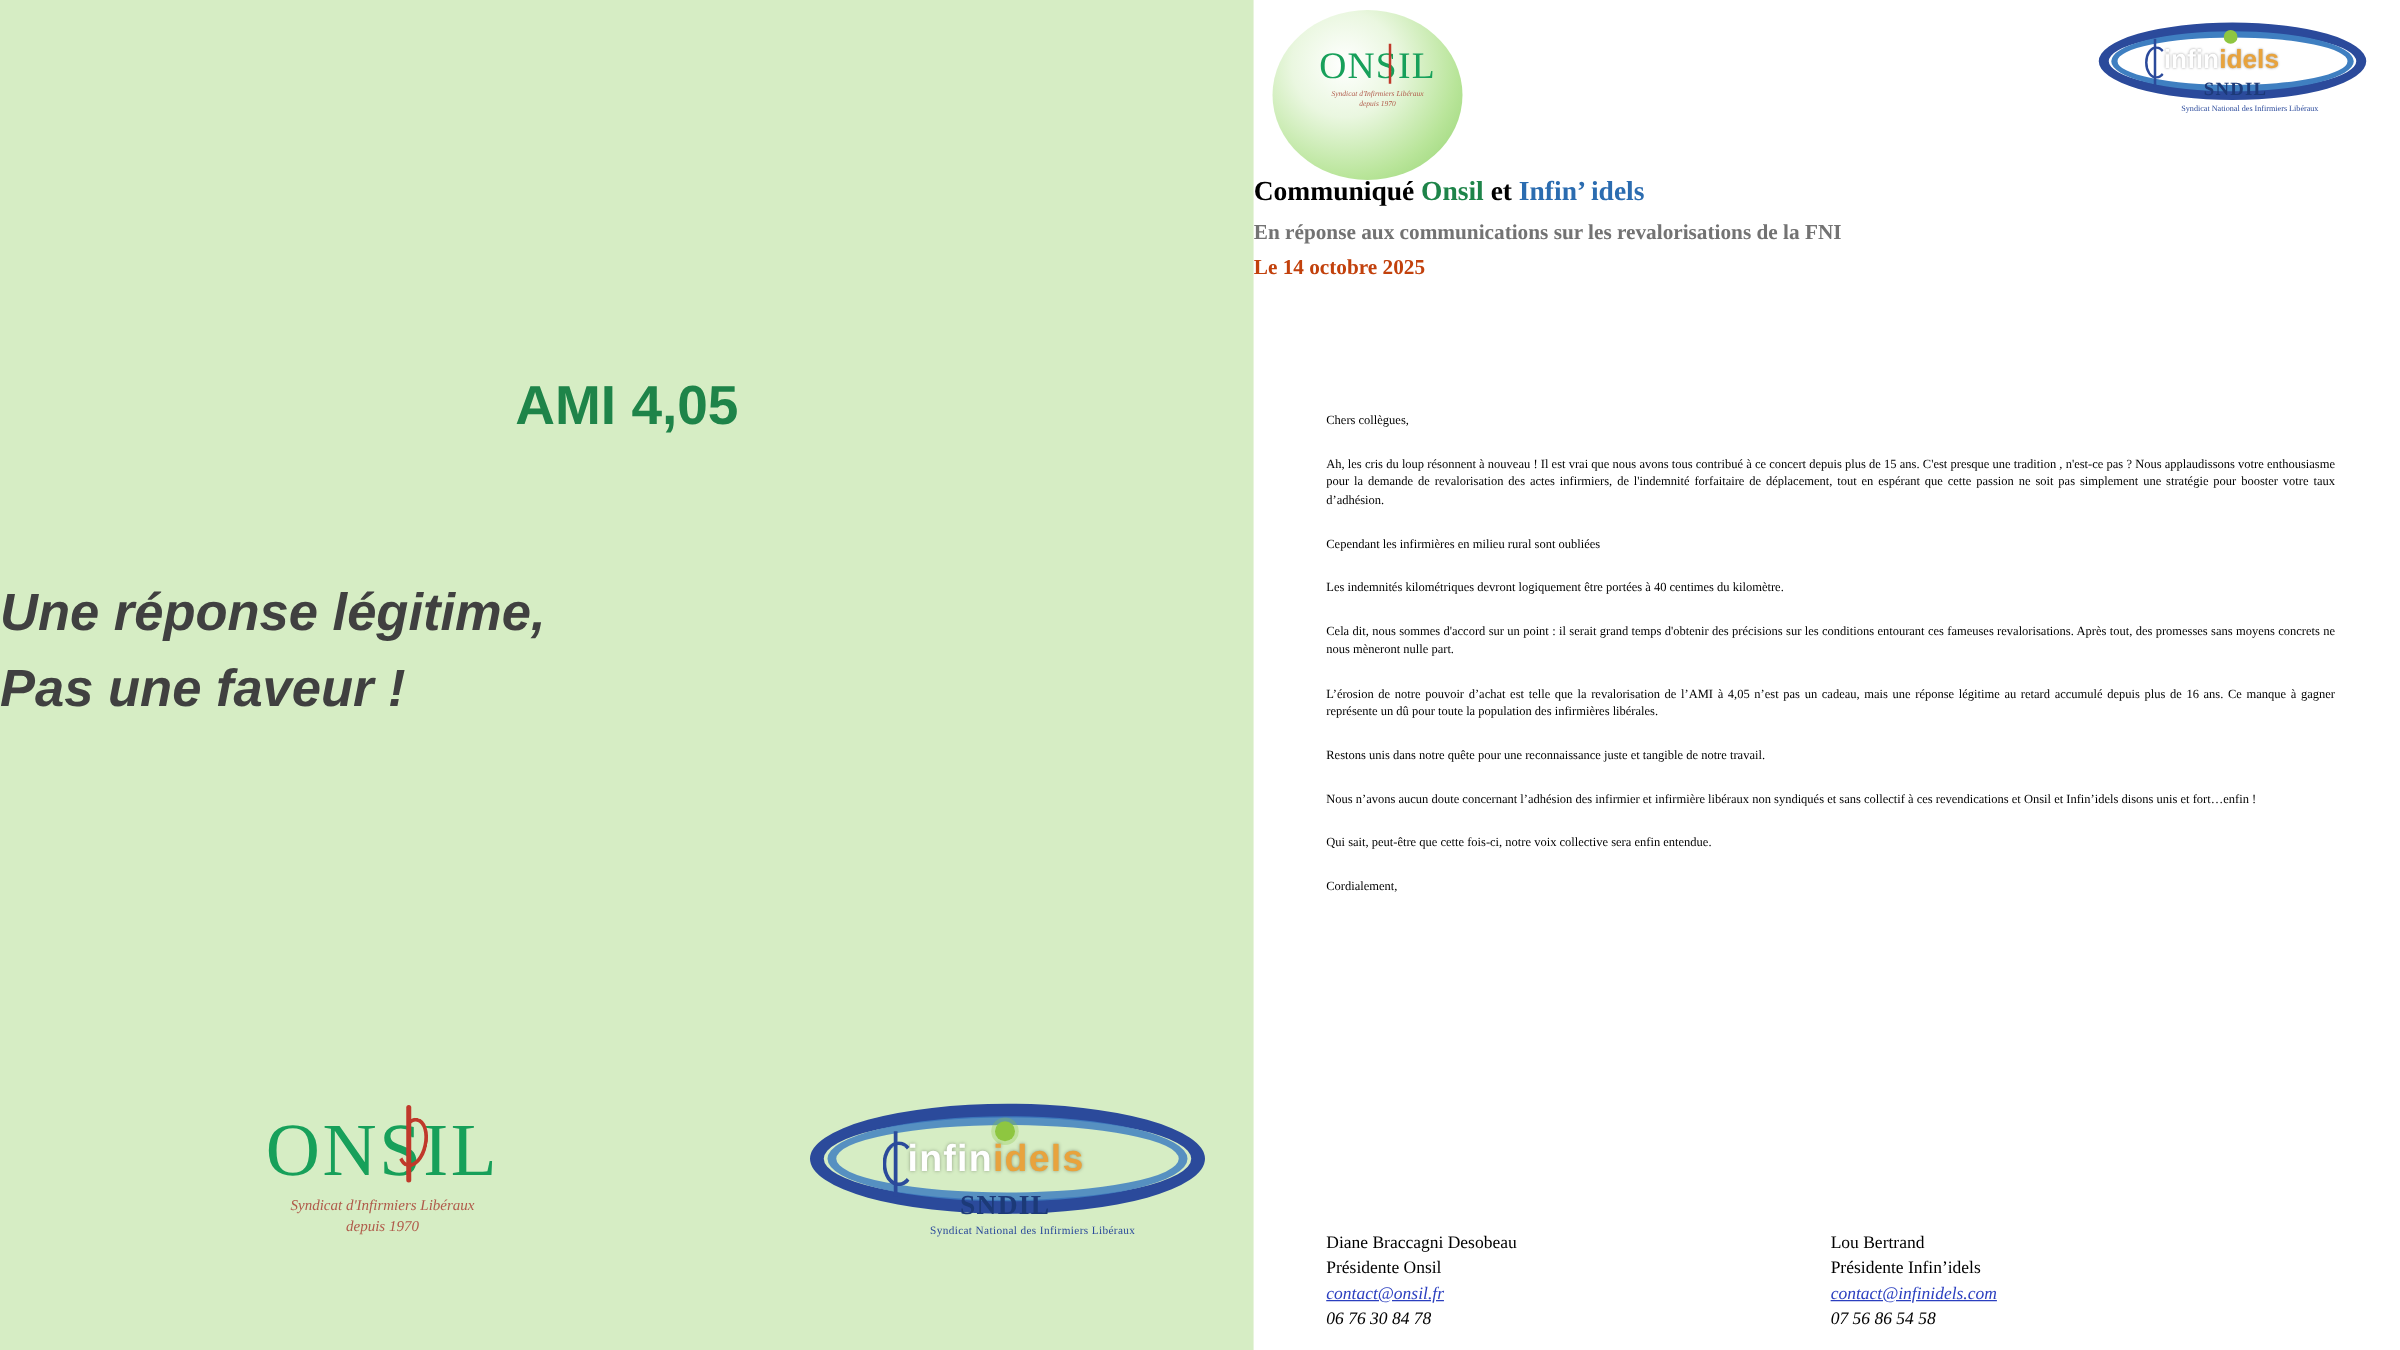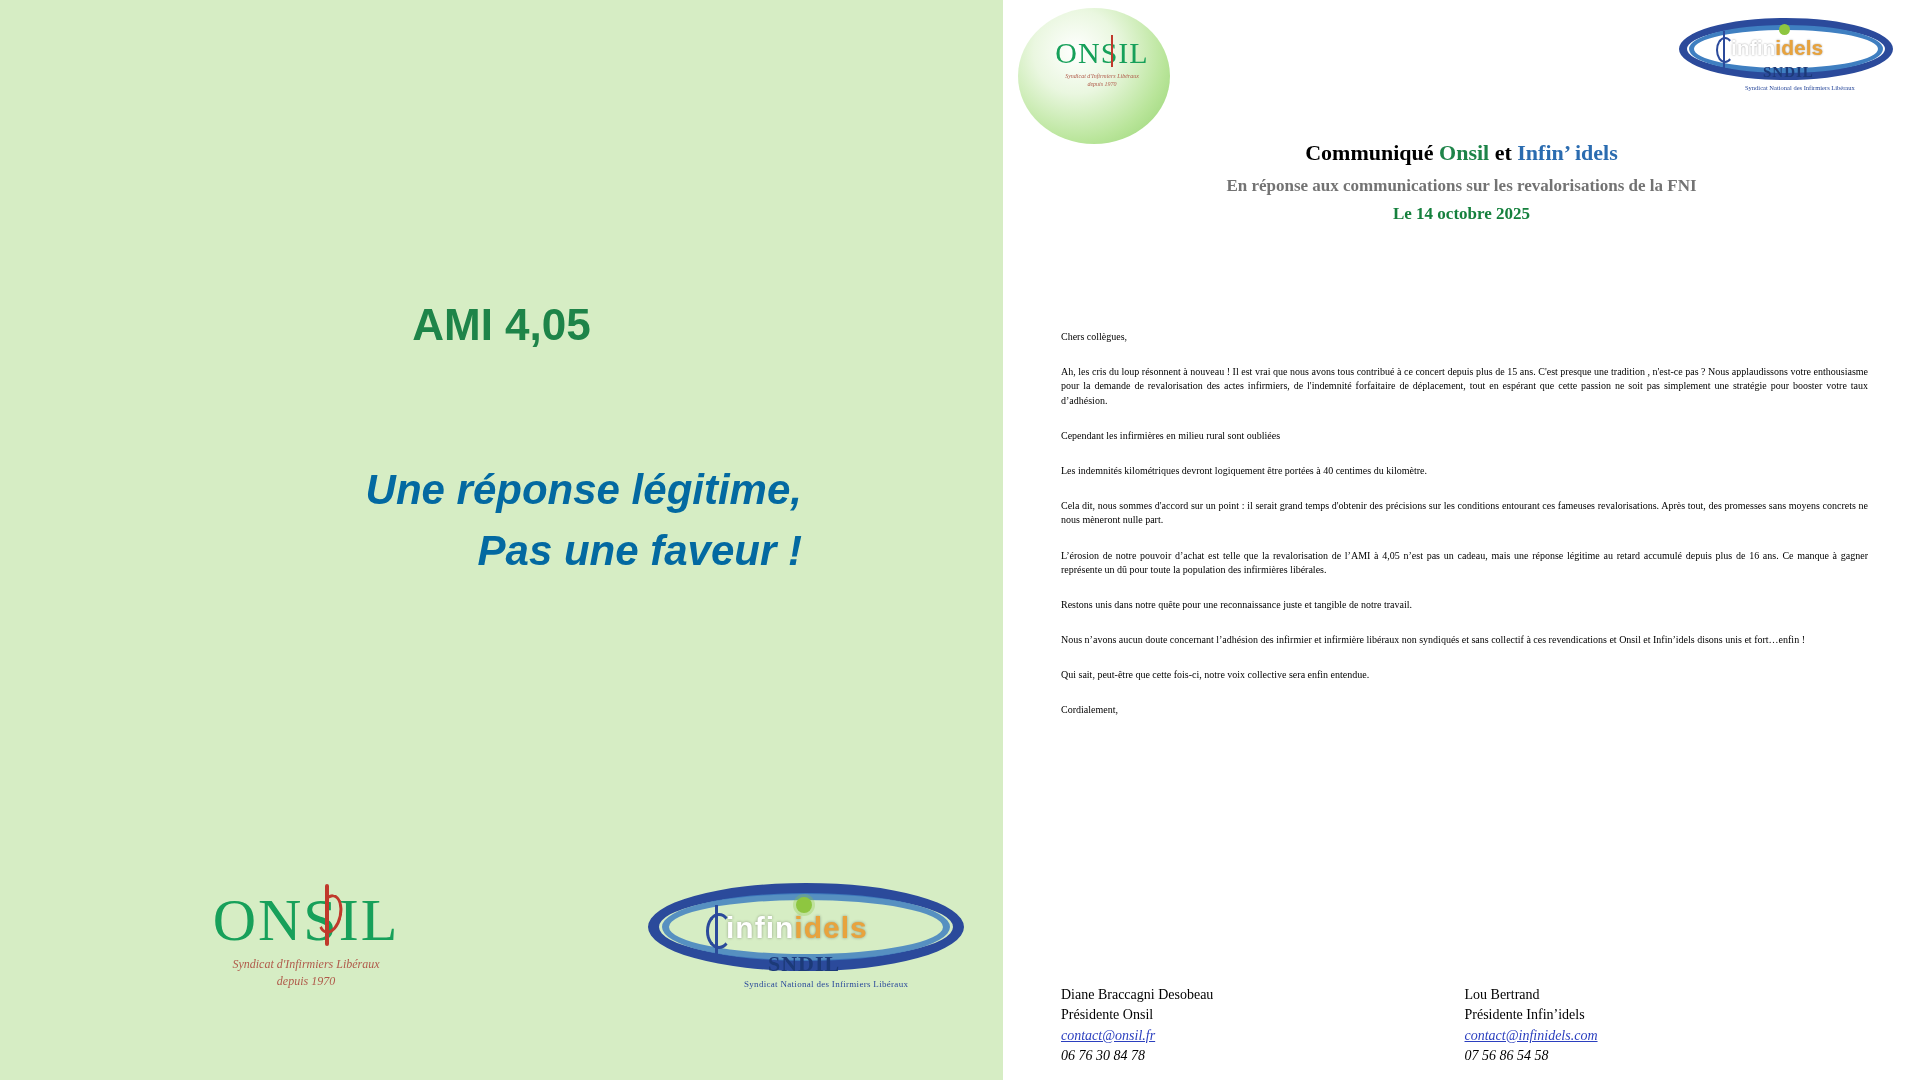--- a/index.html
+++ b/index.html
@@ -50,27 +50,27 @@
     font-family: "Liberation Sans", sans-serif;
     font-weight: bold;
     font-size: 44px;
     color: #1e8449;
   }
   .slogan {
     position: absolute;
     top: 460px;
     left: 0;
     width: 802px;
-    text-align: right;
+    text-align: left;
     font-family: "Liberation Sans", sans-serif;
     font-weight: bold;
     font-style: italic;
     font-size: 42px;
     line-height: 1.45;
-    color: #0369a1;
+    color: #404040;
   }
   .slogan .l2 { display: block; }
 
   
   .onsil-logo-big {
     position: absolute;
     left: 186px;
     top: 890px;
     width: 240px;
     height: 110px;
@@ -329,42 +329,42 @@
     width: 11px; height: 11px;
     background: #8ec640; border-radius: 50%;
   }
 
   
   .letter-head {
     position: absolute;
     left: 1003px;
     top: 136px;
     width: 917px;
-    text-align: center;
+    text-align: left;
     font-family: "Liberation Serif", serif;
   }
   .lh-1 {
     font-size: 22px;
     font-weight: bold;
     color: #000;
     line-height: 1.5;
   }
   .lh-1 .onsil { color: #1e8449; }
   .lh-1 .infin { color: #2b6cb0; }
   .lh-2 {
     font-size: 17px;
     font-weight: bold;
     color: #737373;
     line-height: 1.55;
     margin-top: 4px;
   }
   .lh-3 {
     font-size: 17px;
     font-weight: bold;
-    color: #15803d;
+    color: #c2410c;
     line-height: 1.55;
     margin-top: 2px;
   }
 
   .letter-body {
     position: absolute;
     left: 1061px;
     top: 330px;
     width: 807px;
     font-family: "Liberation Serif", serif;

